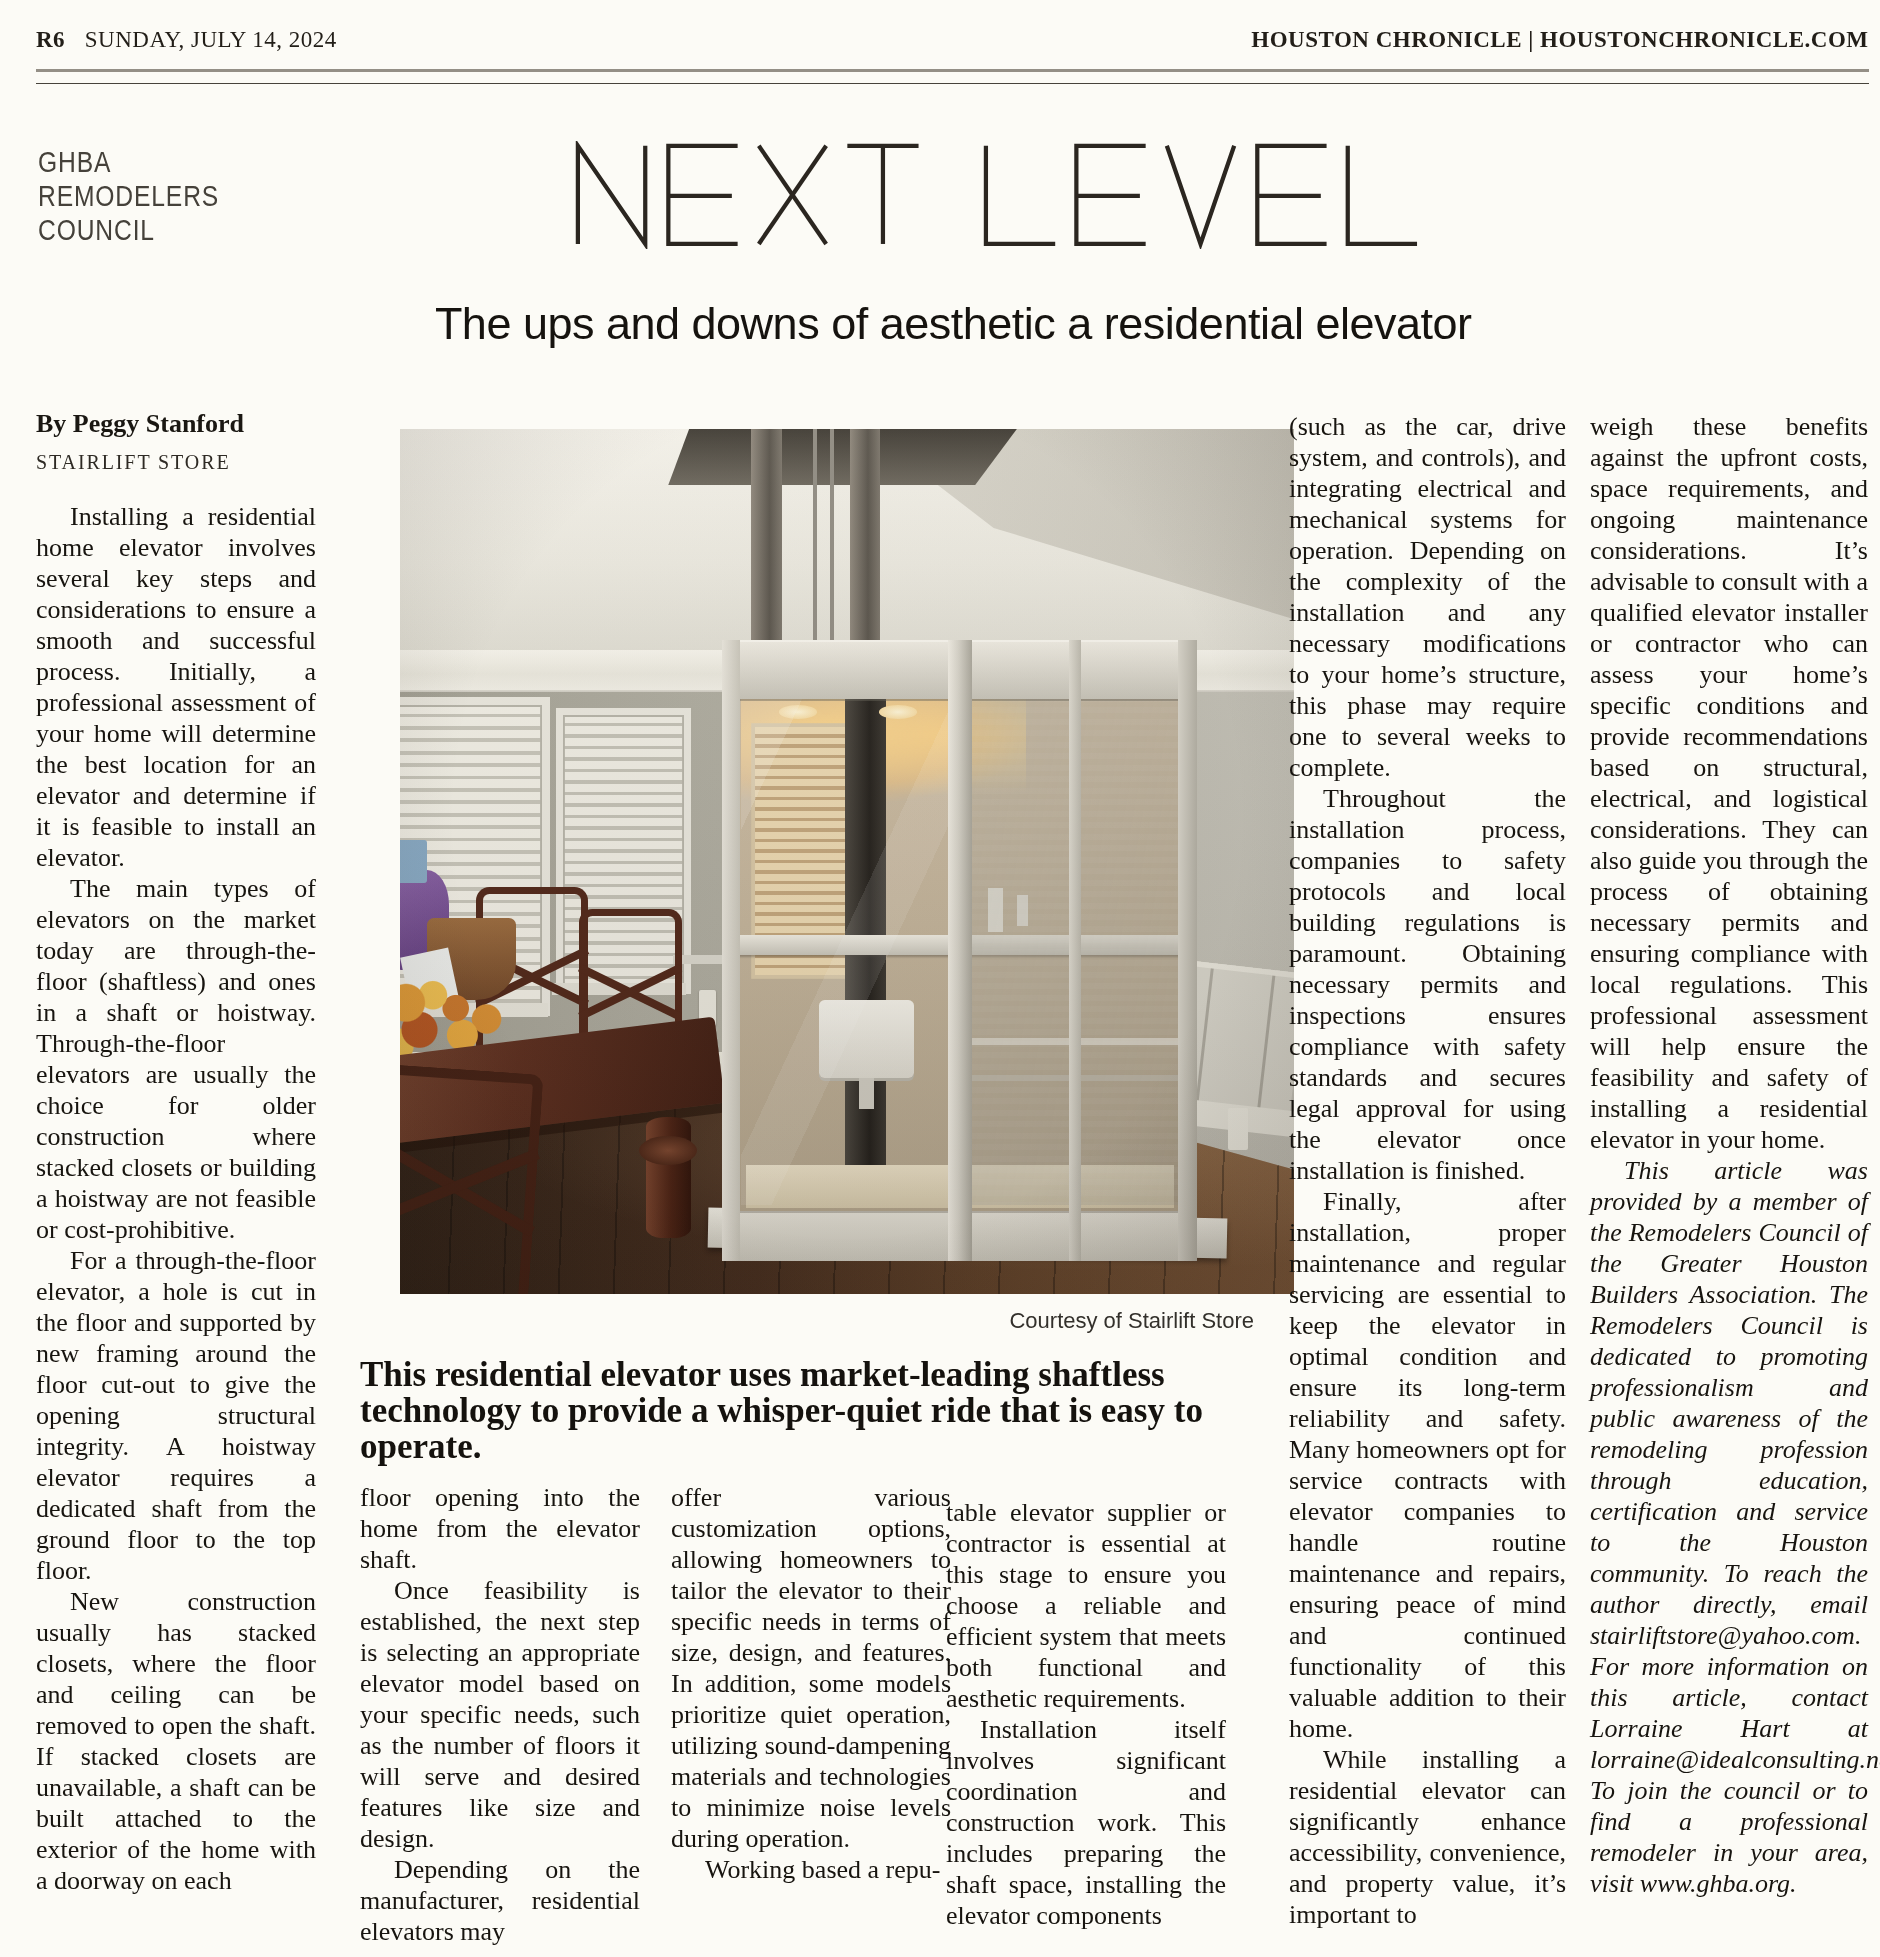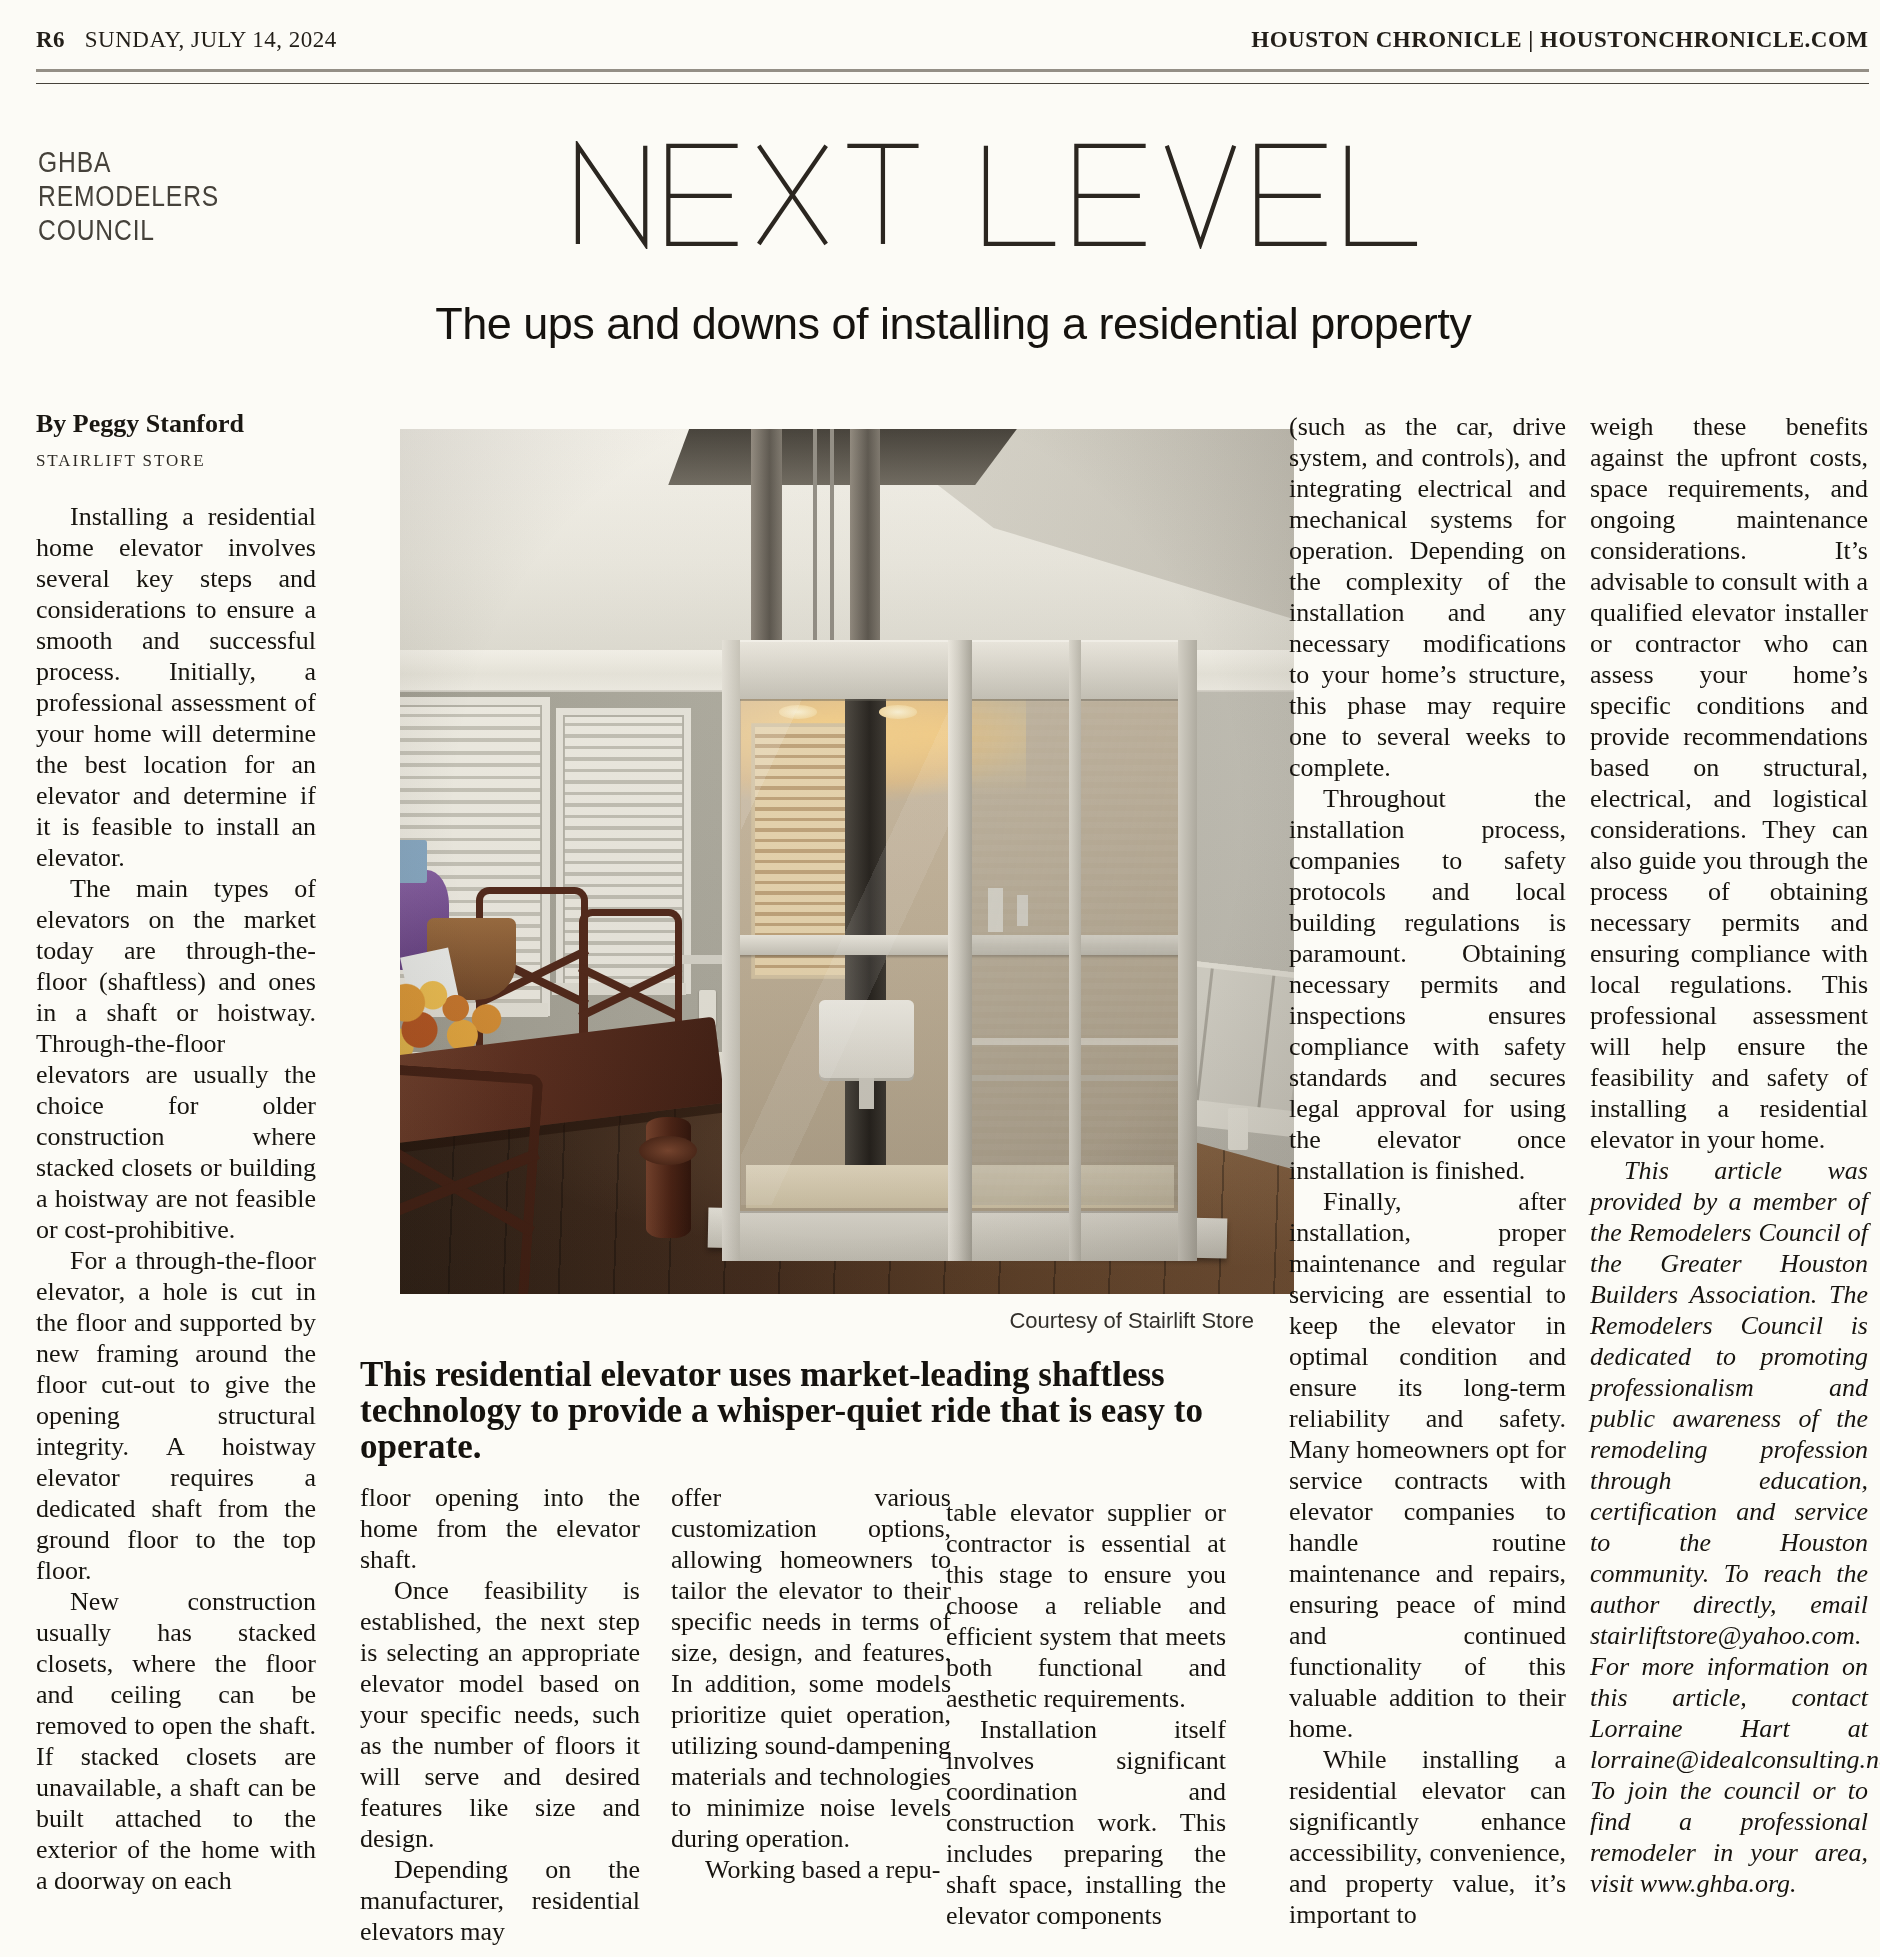--- a/index.html
+++ b/index.html
@@ -21,21 +21,21 @@
   .headline{position:absolute;left:574px;top:141px;width:845px;}
   .headline svg{display:block;width:100%;height:auto;}
   .headline polyline{fill:none;stroke:#2b2620;stroke-width:4.4;stroke-miterlimit:8;}
   .subhead{position:absolute;left:36px;right:9.6px;top:298px;margin:0;text-align:center;
            font-family:"Liberation Sans",sans-serif;font-weight:400;font-size:45px;
            letter-spacing:-0.5px;color:#16130f;}
 
   
   .byline{position:absolute;left:36px;top:409px;}
   .byline .author{font-weight:bold;font-size:26px;}
-  .byline .affil{margin-top:11.5px;font-size:17px;letter-spacing:1.9px;color:#2e2a24;}
+  .byline .affil{margin-top:11.5px;font-size:20px;letter-spacing:1.9px;color:#2e2a24;}
 
   
   .col{position:absolute;width:280px;font-size:26px;line-height:31px;text-align:justify;
        hyphens:auto;-webkit-hyphens:auto;color:#17140f;}
   .col p{margin:0;}
   .col p.ind{text-indent:34px;}
   .col p.ital{font-style:italic;}
   .c1{left:36px;top:501px;}
   .c2{left:360px;top:1482px;}
   .c3{left:671px;top:1482px;}
@@ -196,21 +196,21 @@
         <polyline points="428,5 428,107 500,107"></polyline>
         <polyline points="594,5 522,5 522,107 594,107"></polyline>
         <polyline points="522,57 588,57"></polyline>
         <polyline points="616,5 651,107 686,5"></polyline>
         <polyline points="782,5 710,5 710,107 782,107"></polyline>
         <polyline points="710,57 776,57"></polyline>
         <polyline points="804,5 804,107 876,107"></polyline>
       </svg>
   </div>
 
-  <h2 class="subhead">The ups and downs of installing a residential property</h2>
+  <h2 class="subhead">The ups and downs of aesthetic a residential elevator</h2>
 
   <div class="byline">
     <div class="author">By Peggy Stanford</div>
     <div class="affil">STAIRLIFT STORE</div>
   </div>
 
   <figure class="photo" role="img" aria-label="Glass residential elevator installed beside a dining table in a home dining room">
     <div class="ph-ceiling"></div>
     <div class="ph-vault"></div>
     <div class="ph-shaft-hole"></div>

